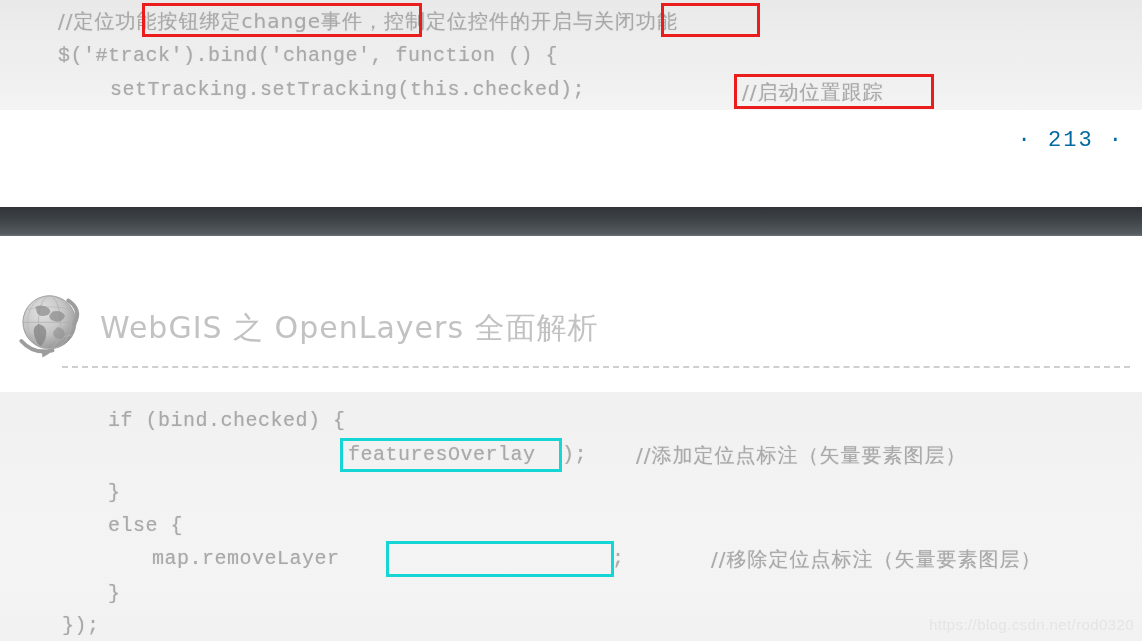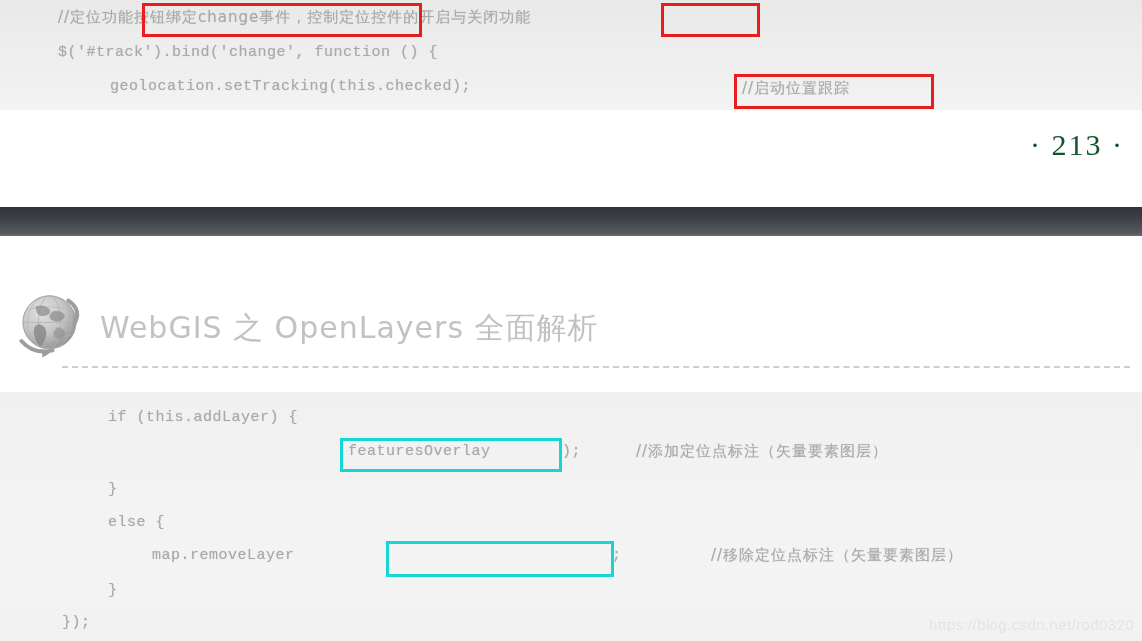--- a/index.html
+++ b/index.html
@@ -51,21 +51,21 @@
     background-image:
       repeating-linear-gradient(0deg, rgba(0,0,0,0.022) 0px, rgba(0,0,0,0) 1px, rgba(0,0,0,0) 3px),
       repeating-linear-gradient(90deg, rgba(0,0,0,0.018) 0px, rgba(0,0,0,0) 1px, rgba(0,0,0,0) 4px);
   }
 
   
   .code-line {
     position: absolute;
     white-space: pre;
     font-family: "Liberation Mono", "DejaVu Sans Mono", monospace;
-    font-size: 15px;
+    font-size: 20px;
     letter-spacing: 0.5px;
     color: #a9a9a9;
     text-shadow: 0 0 1px rgba(170,170,170,0.55);
   }
   .cn {
     font-family: "DejaVu Sans", "Liberation Sans", sans-serif;
     letter-spacing: 1px;
   }
 
   
@@ -119,23 +119,23 @@
     width: 1068px;
     height: 0;
     border-top: 2px dashed #cfcfcf;
   }
 
   
   .page-number {
     position: absolute;
     right: 18px;
     top: 128px;
-    font-family: Liberation Serif, serif;
-    font-size: 30px;
-    color: #14532d;
+    font-family: Liberation Mono, monospace;
+    font-size: 22px;
+    color: #0369a1;
     letter-spacing: 2px;
     white-space: pre;
   }
 
   
   .watermark {
     position: absolute;
     right: 8px;
     bottom: 8px;
     font-family: "Liberation Sans", sans-serif;
@@ -151,21 +151,21 @@
 <div class="page">
 
   <div class="scan-block top">
     <div class="grain"></div>
   </div>
 
   <div class="code-line cn" style="left:58px; top:8px;">//定位功能按钮绑定change事件，控制定位控件的开启与关闭功能</div>
 
   <div class="code-line" style="left:58px; top:44px;font-family:Liberation Mono, monospace;">$('#track').bind('change', function () {</div>
 
-  <div class="code-line" style="left:110px; top:78px;">geolocation.setTracking(this.checked);</div>
+  <div class="code-line" style="left:110px; top:78px;">setTracking.setTracking(this.checked);</div>
 
   <div class="code-line cn" style="left:742px; top:79px;">//启动位置跟踪</div>
 
   <div class="ann red" style="left:142px; top:3px; width:280px; height:34px;"></div>
   <div class="ann red" style="left:661px; top:3px; width:99px; height:34px;"></div>
   <div class="ann red" style="left:734px; top:74px; width:200px; height:35px;"></div>
 
   <div class="page-number">· 213 ·</div>
 
   <div class="band"></div>
@@ -200,21 +200,21 @@
 
     <div class="header-title">WebGIS 之 OpenLayers 全面解析</div>
 
     <div class="header-rule"></div>
   </div>
 
   <div class="scan-block bottom">
     <div class="grain"></div>
   </div>
 
-  <div class="code-line" style="left:108px; top:409px;">if (this.addLayer) {</div>
+  <div class="code-line" style="left:108px; top:409px;">if (bind.checked) {</div>
 
   <div class="code-line" style="left:348px; top:443px;">featuresOverlay</div>
   <div class="code-line" style="left:562px; top:443px;">);</div>
   <div class="code-line cn" style="left:636px; top:442px;">//添加定位点标注（矢量要素图层）</div>
 
   <div class="code-line" style="left:108px; top:481px;">}</div>
 
   <div class="code-line" style="left:108px; top:514px;">else {</div>
 
   <div class="code-line" style="left:152px; top:547px;">map.removeLayer</div>

